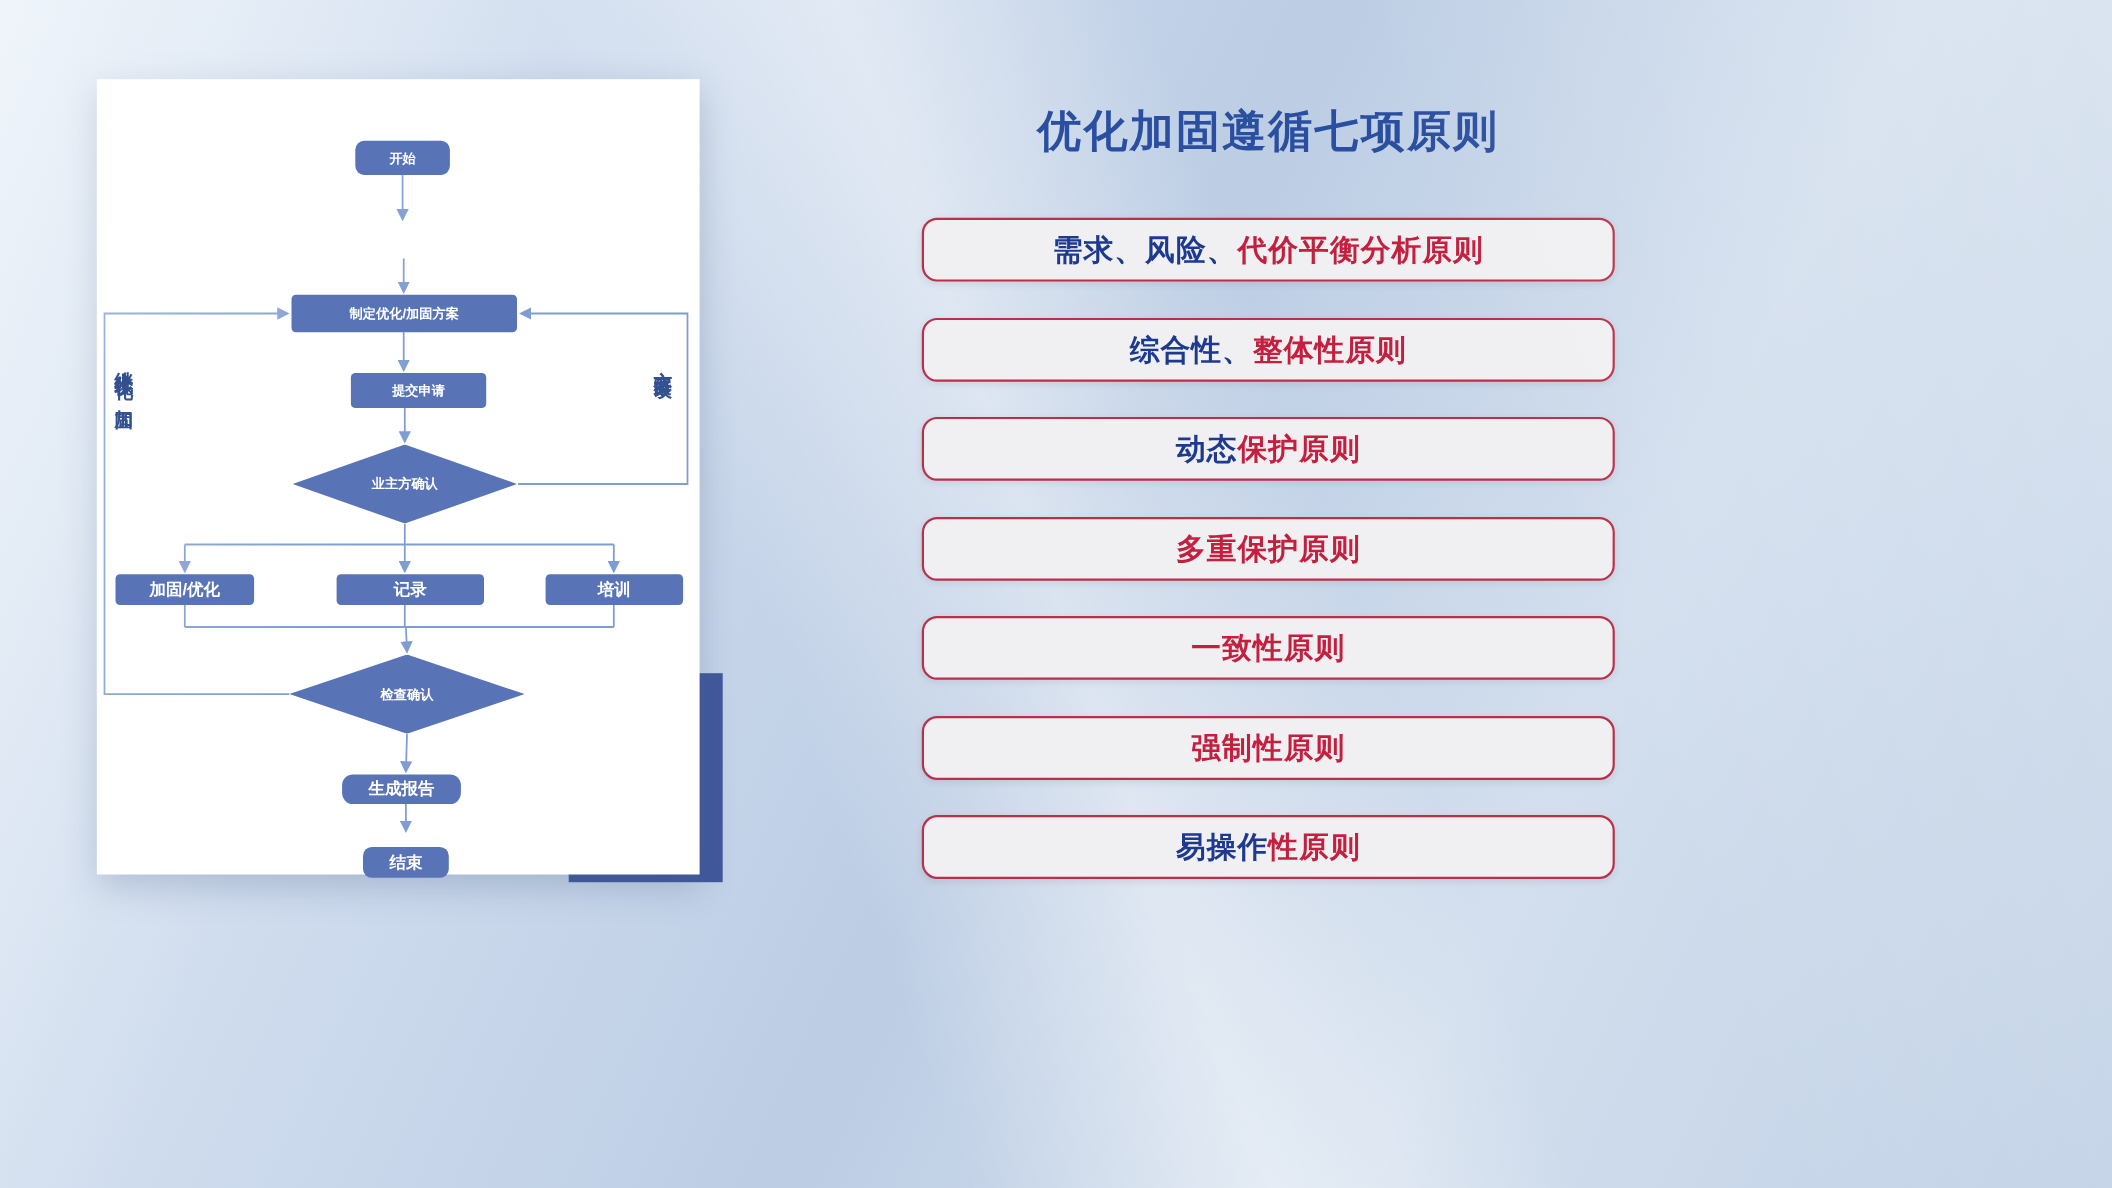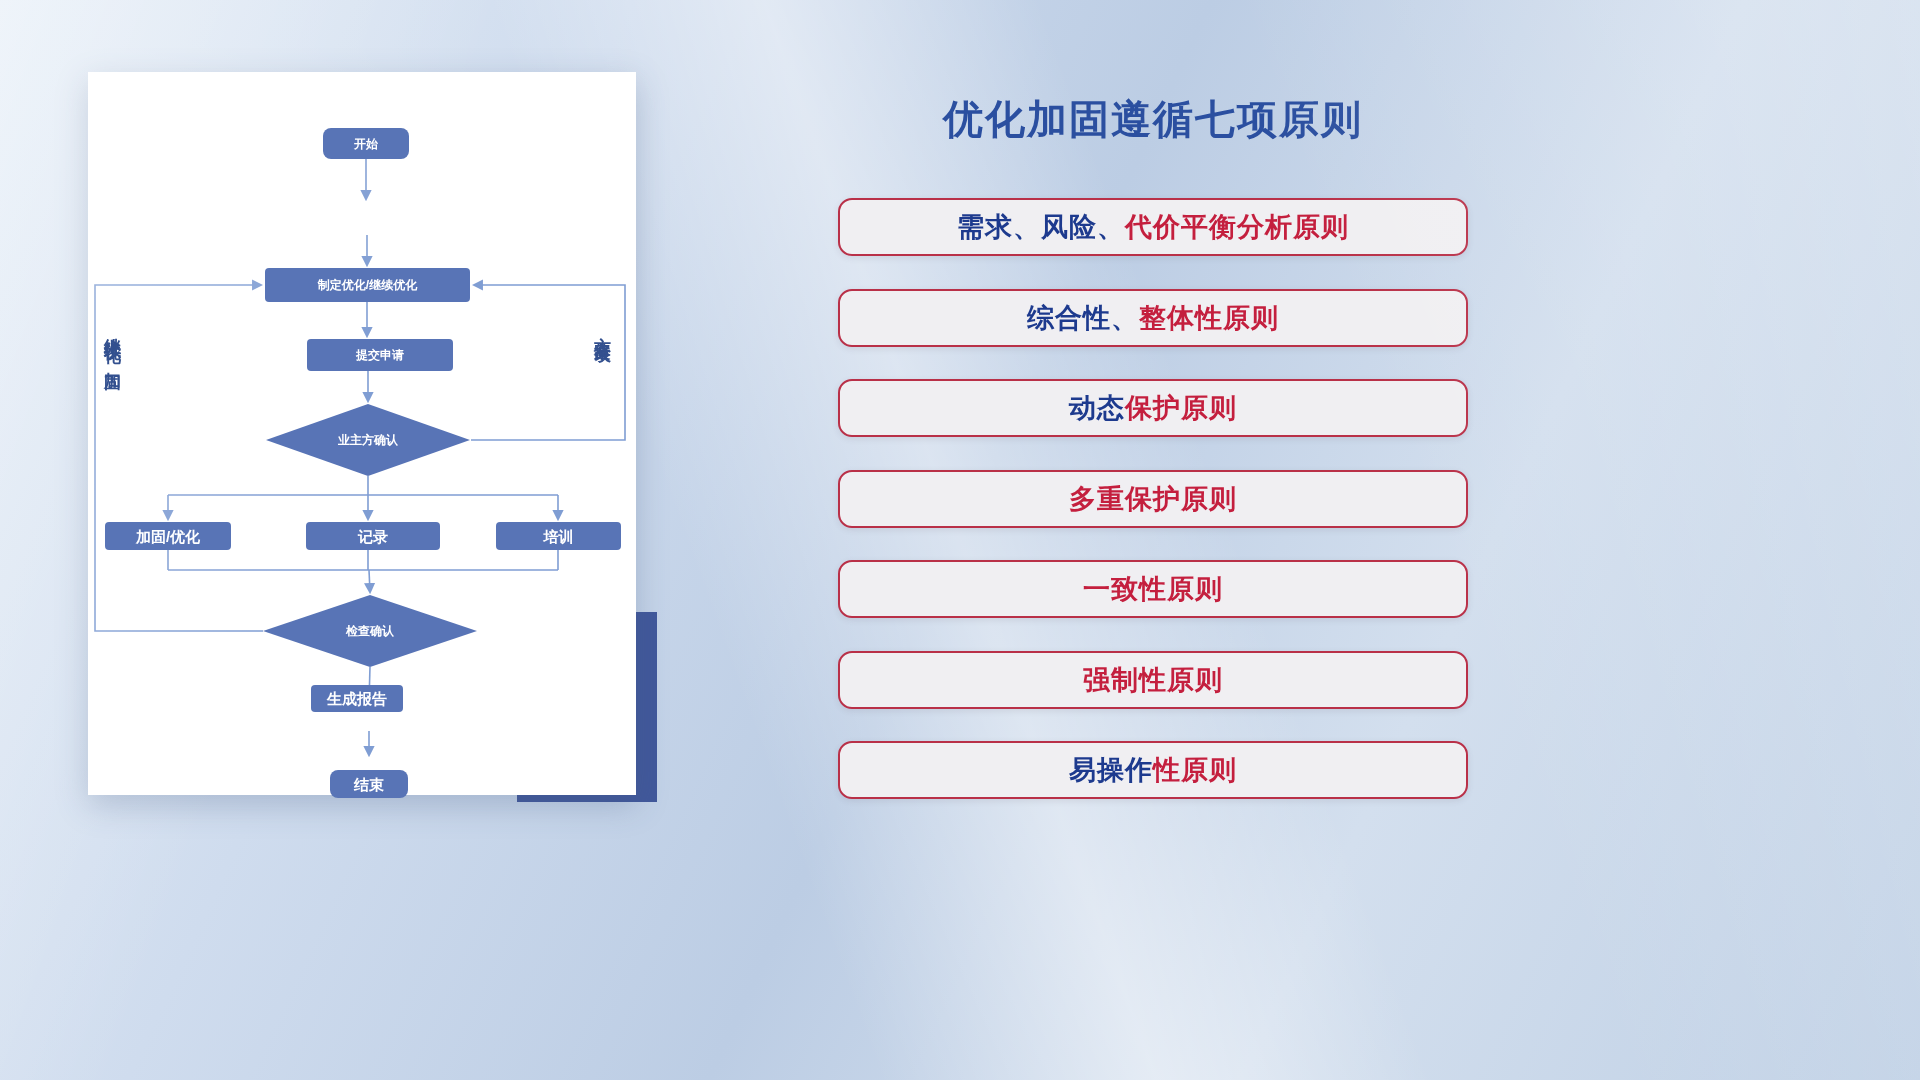--- a/index.html
+++ b/index.html
@@ -103,35 +103,35 @@
     <path class="cn" d="M281 498 L282 520" marker-end="url(#arr)"></path>
     <path class="cn" d="M282 595 L281 629" marker-end="url(#arr)"></path>
     <path class="cn" d="M281 659 L281 683" marker-end="url(#arr)"></path>
     <path class="cn" d="M383 368 L537 368 L537 213 L386 213" marker-end="url(#arr)"></path>
     <path class="cn" d="M175 559 L7 559 L7 213 L173 213" marker-end="url(#arr)"></path>
   </svg>
 
   <div class="fnode rounded" style="left:235px; top:56px; width:86px; height:31px;">开始</div>
 
 
-  <div class="fnode" style="left:177px; top:196px; width:205px; height:34px;">制定优化/继续优化</div>
+  <div class="fnode" style="left:177px; top:196px; width:205px; height:34px;">制定优化/加固方案</div>
 
-  <div class="fnode" style="left:219px; top:267px; width:146px; height:32px;">提交申请</div>
+  <div class="fnode" style="left:231px; top:267px; width:123px; height:32px;">提交申请</div>
 
   <div class="fnode diamond" style="left:178px; top:332px; width:204px; height:72px;">业主方确认</div>
 
   <div class="fnode small" style="left:17px; top:450px; width:126px; height:28px;">加固/优化</div>
 
   <div class="fnode small" style="left:218px; top:450px; width:134px; height:28px;">记录</div>
 
   <div class="fnode small" style="left:408px; top:450px; width:125px; height:28px;">培训</div>
 
   <div class="fnode diamond" style="left:175px; top:523px; width:214px; height:72px;">检查确认</div>
 
-  <div class="fnode small" style="left:223px; top:613px; width:92px; height:27px;">生成报告</div>
+  <div class="fnode small" style="left:223px; top:632px; width:108px; height:27px;border-radius:10px;">生成报告</div>
 
   <div class="fnode rounded small" style="left:242px; top:698px; width:78px; height:28px;">结束</div>
 
   <div class="vlabel" style="left:16px; top:252px;">继续优化/加固</div>
 
   <div class="vlabel" style="left:506px; top:252px;">方案修改</div>
 </div>
 
 <div class="title">优化加固遵循七项原则</div>
 

